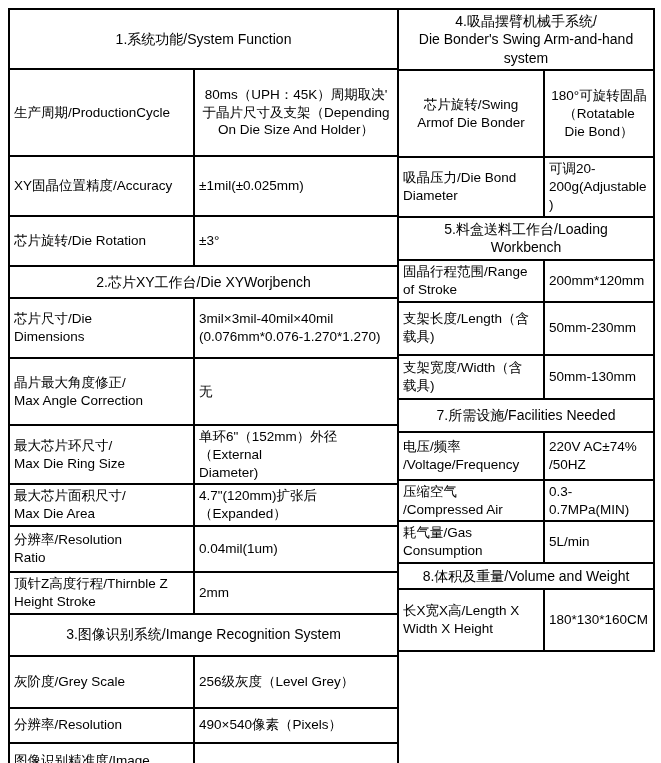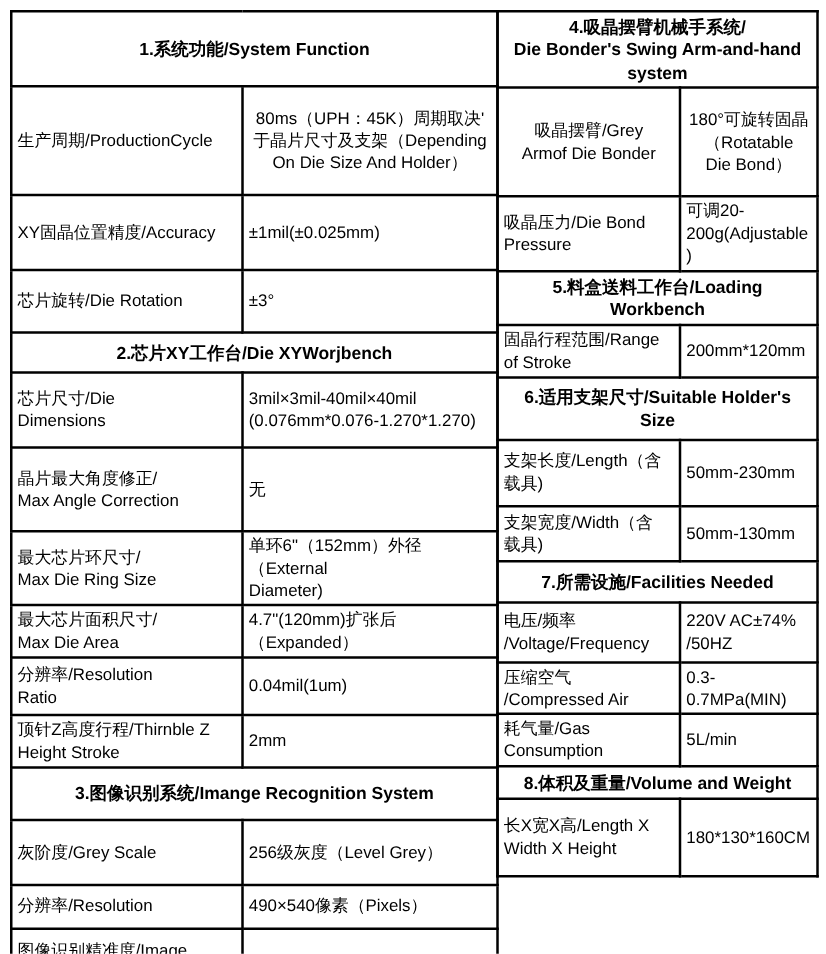--- a/index.html
+++ b/index.html
@@ -26,21 +26,21 @@
     padding: 2px 4px;
     vertical-align: middle;
     font-size: 13.5px;
     line-height: 1.32;
     white-space: pre-line;
     overflow: hidden;
     word-wrap: break-word;
   }
   th {
     text-align: center;
-    font-weight: bold;
+    font-weight: normal;
     font-size: 14px;
     padding: 2px 2px;
   }
   td.c { text-align: center; }
 </style>
 </head>
 <body>
 
 <div class="sheet">
 
@@ -128,44 +128,40 @@
         <col style="width:146px">
         <col style="width:110px">
       </colgroup>
     <tbody>
         <tr style="height:60px">
       <th colspan="2">4.吸晶摆臂机械手系统/
 Die Bonder's Swing Arm-and-hand
 system</th>
     </tr>
     <tr style="height:87px">
-      <td class="c">吸晶摆臂/Grey
+      <td class="c">芯片旋转/Swing
 Armof Die Bonder</td>
       <td class="c">180°可旋转固晶
 （Rotatable
 Die Bond）</td>
     </tr>
     <tr style="height:57px">
       <td>吸晶压力/Die Bond
-Pressure</td>
+Diameter</td>
       <td>可调20-
 200g(Adjustable)</td>
     </tr>
     <tr style="height:28px">
       <th colspan="2">5.料盒送料工作台/Loading
 Workbench</th>
     </tr>
     <tr style="height:42px">
       <td>固晶行程范围/Range
 of Stroke</td>
       <td>200mm*120mm</td>
-    </tr>
-    <tr style="height:50px">
-      <th colspan="2">6.适用支架尺寸/Suitable Holder's
-Size</th>
     </tr>
     <tr style="height:53px">
       <td>支架长度/Length（含
 载具)</td>
       <td>50mm-230mm</td>
     </tr>
     <tr style="height:44px">
       <td>支架宽度/Width（含
 载具)</td>
       <td>50mm-130mm</td>

